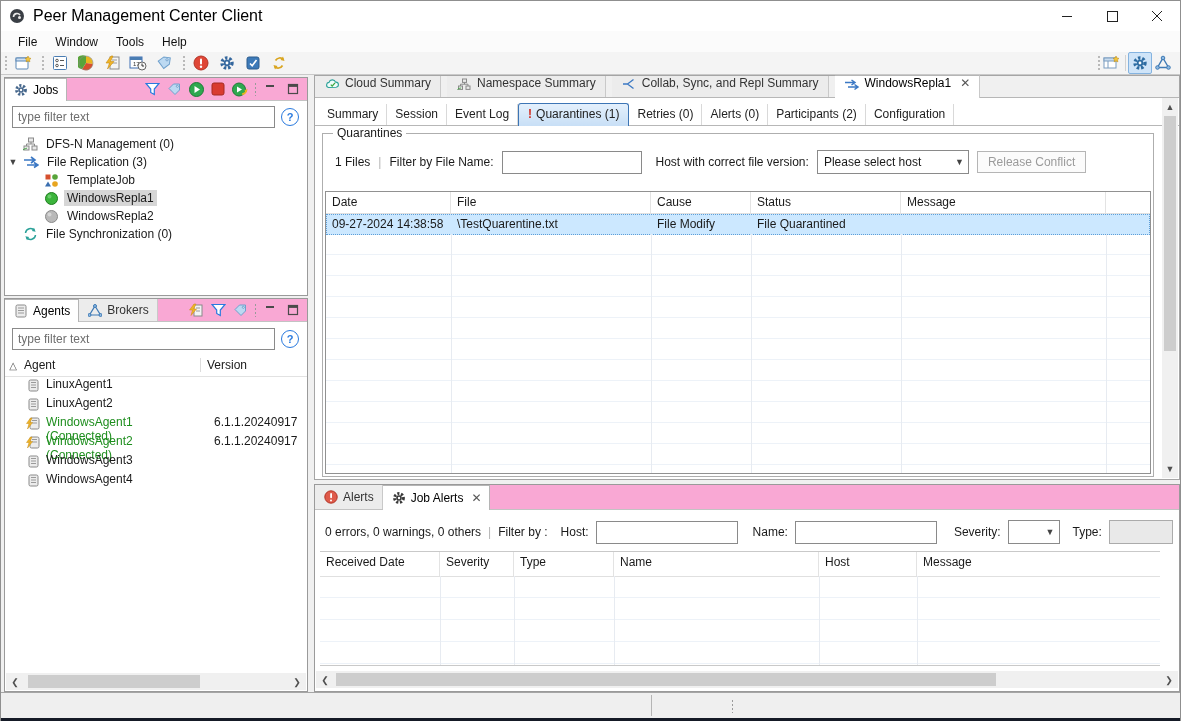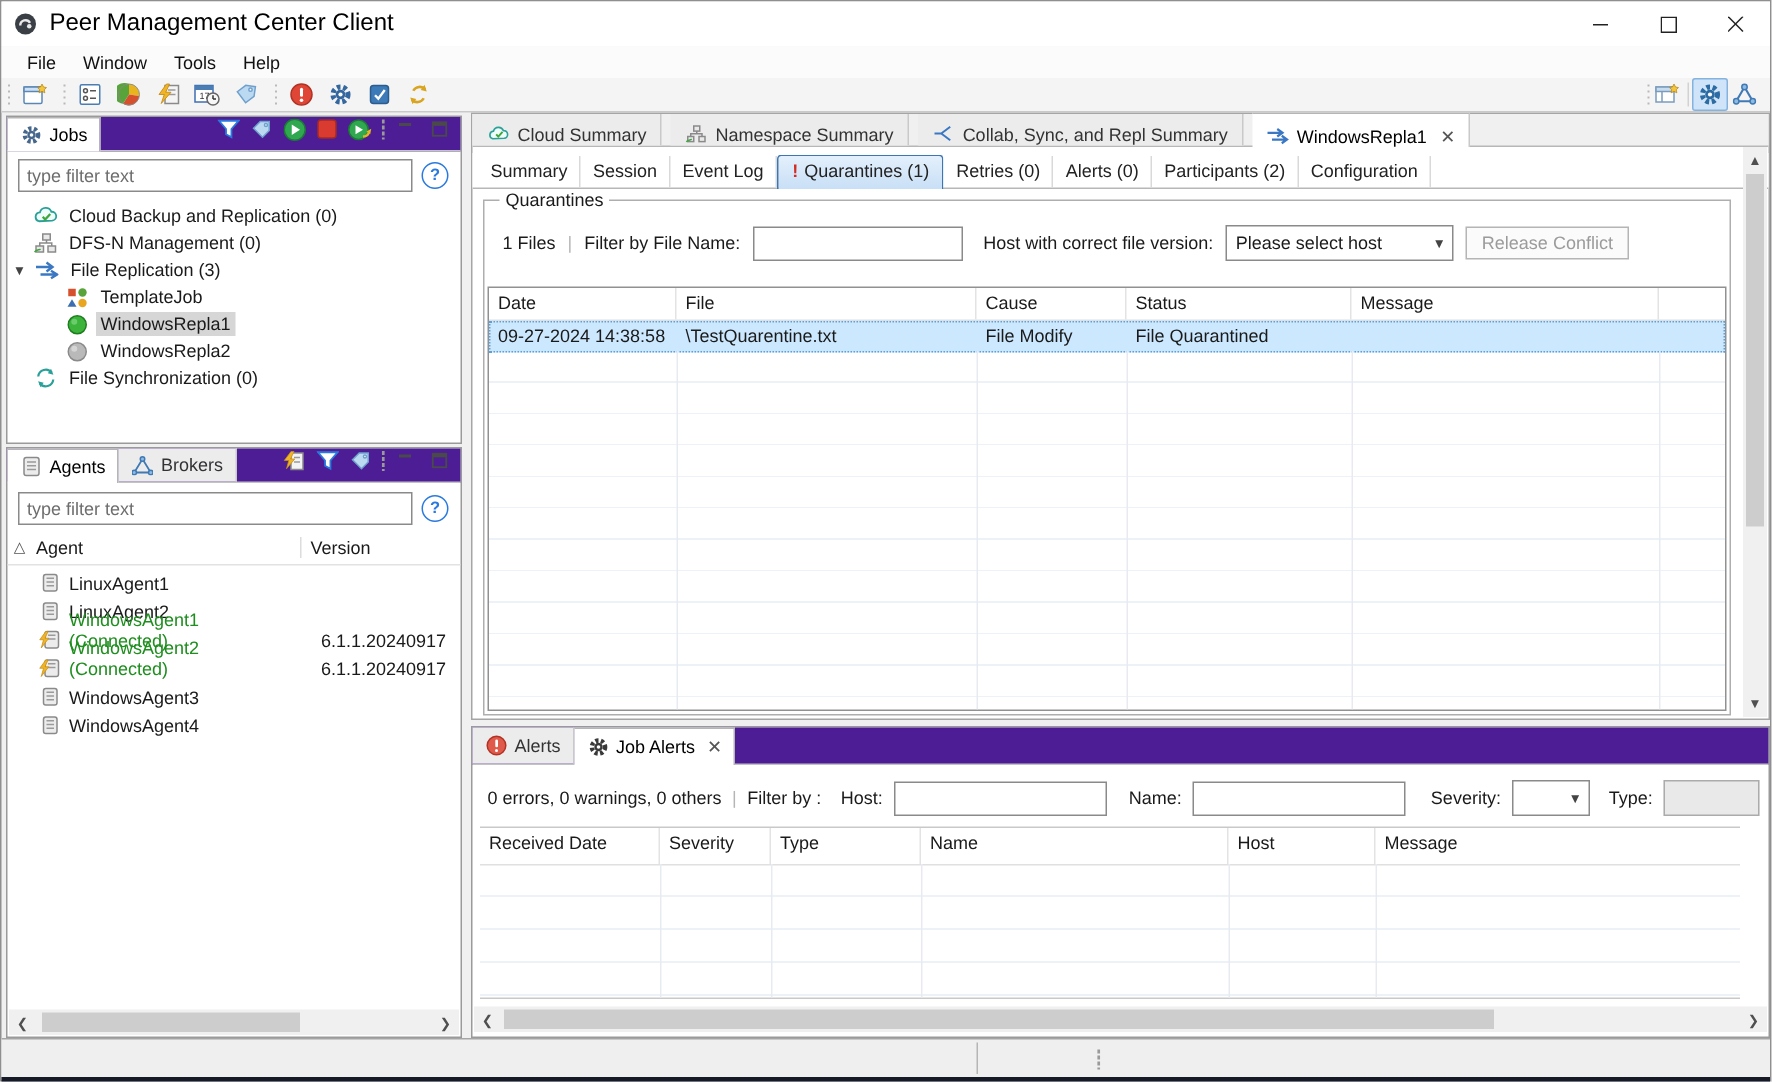--- a/index.html
+++ b/index.html
@@ -14,41 +14,41 @@
   .menu-item{padding:2px 9px;color:#111;}
   .toolbar{left:0;right:0;top:51px;height:23px;background:#f4f4f4;border-bottom:1px solid #c9c9c9;display:flex;align-items:center;}
   .tb-group{display:flex;align-items:center;gap:4px;padding:0 4px;}
   .tb-sep{width:1px;height:16px;background:#d2d2d2;margin:0 2px;}
   .tb-grip{width:4px;height:16px;background-image:radial-gradient(#b9b9b9 1px, transparent 1px);background-size:4px 4px;margin-left:3px;}
   .tb-btn{width:22px;height:20px;display:flex;align-items:center;justify-content:center;}
   .tb-right{margin-left:auto;display:flex;align-items:center;padding-right:6px;}
   .persp-active{background:#cfe4f8;border:1px solid #84b3e0;border-radius:2px;}
   
   .panel{background:#ffffff;border:1px solid #9a9a9a;}
-  .vtab-row{display:flex;align-items:flex-start;height:22px;background:#4c1d95;border-bottom:1px solid #c3c3c3;}
+  .vtab-row{display:flex;align-items:center;height:22px;background:#f9a8d4;border-bottom:1px solid #c3c3c3;}
   .vtab{display:flex;align-items:center;gap:4px;height:22px;padding:0 8px;color:#333;background:#ececec;border-right:1px solid #c9c9c9;}
   .vtab.active{background:#ffffff;border-right:1px solid #b5b5b5;border-top:1px solid #b5b5b5;color:#000;}
   .view-tools{margin-left:auto;display:flex;align-items:center;gap:6px;padding-right:6px;}
   .mini-ico{width:16px;height:16px;display:inline-flex;align-items:center;justify-content:center;flex:0 0 auto;}
   .filter-input{border:1px solid #8a8a8a;height:20px;font-family:"Liberation Sans",sans-serif;font-size:12px;padding:0 5px;color:#222;background:#fff;}
   .filter-input::placeholder{color:#6e6e6e;}
   .help-circle{width:16px;height:16px;border:1px solid #2a7ade;border-radius:50%;color:#2a7ade;font-size:11px;font-weight:bold;display:flex;align-items:center;justify-content:center;}
   
   .tree-row{height:18px;display:flex;align-items:center;gap:5px;white-space:nowrap;}
   .tree-row .lbl{padding:1px 3px;}
   .tree-row.selected .lbl{background:#d6d6d6;}
   .tree-row.selected{background:transparent;}
   .chev{width:10px;color:#444;font-size:9px;display:inline-block;text-align:center;}
   
   .ag-header{display:flex;height:22px;align-items:center;border-bottom:1px solid #e2e2e2;}
-  .ag-row{display:flex;height:19px;align-items:flex-end;}
+  .ag-row{display:flex;height:19px;align-items:flex-start;}
   .green{color:#1e8e1e;}
   
   .etab-row{display:flex;height:21px;background:#f0f0f0;border-bottom:1px solid #b7b7b7;align-items:flex-end;}
-  .etab{display:flex;align-items:flex-end;gap:5px;height:21px;padding:0 9px;background:#ececec;border-right:1px solid #c9c9c9;color:#333;white-space:nowrap;}
+  .etab{display:flex;align-items:flex-start;gap:5px;height:21px;padding:0 9px;background:#ececec;border-right:1px solid #c9c9c9;color:#333;white-space:nowrap;}
   .etab.active{background:#ffffff;border-top:1px solid #b5b5b5;color:#000;height:22px;margin-bottom:-1px;}
   .etab .close-x{color:#555;font-size:12px;margin-left:4px;}
   
   .subtab-row{display:flex;align-items:flex-end;height:23px;border-bottom:1px solid #b7b7b7;padding-left:4px;background:#fff;}
   .subtab{padding:3px 8px 4px 8px;border-right:1px solid #d9d9d9;color:#222;white-space:nowrap;}
   .subtab.selected{display:flex;align-items:center;gap:4px;background:linear-gradient(#e4f0fc,#c8dff6);border:1px solid #3d75b5;border-bottom:none;border-radius:3px 3px 0 0;padding:3px 9px 5px 9px;margin-bottom:-1px;}
   .excl{color:#d22d22;font-weight:bold;font-size:12px;}
   
   .groupbox{border:1px solid #aeaeae;}
   .group-label{position:absolute;top:-8px;left:10px;background:#fff;padding:0 4px;}
@@ -284,29 +284,20 @@
               <rect x="1.5" y="1.5" width="9" height="2.4" fill="#4a4a4a"></rect>
             </svg>
           </span>
       </div>
     </div>
     <div style="display:flex;align-items:center;gap:6px;padding:5px 8px 4px 7px">
       <input class="filter-input" style="flex: 1 1 0%;" placeholder="type filter text">
       <span class="help-circle">?</span>
     </div>
     <div style="padding:3px 0 0 0">
-      <div class="tree-row" style="padding-left:17px">
-        <span class="mini-ico">
-            <svg width="17" height="14">
-              <path d="M4 10.5 a3 3 0 0 1 .6-5.9 a4 4 0 0 1 7.6-.4 a2.8 2.8 0 0 1 .6 5.9z" fill="#eefcfa" stroke="#2aa198" stroke-width="1.2"></path>
-              <path d="M6.5 7.5 l1.6 1.8 L11.5 5.6" fill="none" stroke="#3da73d" stroke-width="1.5"></path>
-            </svg>
-          </span>
-        <span class="lbl">Cloud Backup and Replication (0)</span>
-      </div>
       <div class="tree-row" style="padding-left:17px">
         <span class="mini-ico">
             <svg width="16" height="15">
               <rect x="6.5" y="1" width="5" height="4" fill="#e9e9e9" stroke="#8a8a8a"></rect>
               <rect x="2" y="9" width="5" height="4" fill="#e9e9e9" stroke="#8a8a8a"></rect>
               <rect x="10" y="9" width="5" height="4" fill="#e9e9e9" stroke="#8a8a8a"></rect>
               <path d="M9 5 V7 M4.5 9 V7 H12.5 V9" fill="none" stroke="#8a8a8a"></path>
               <path d="M1 13 c2-2 3-1 4-2" stroke="#3da73d" fill="none"></path>
             </svg>
           </span>

